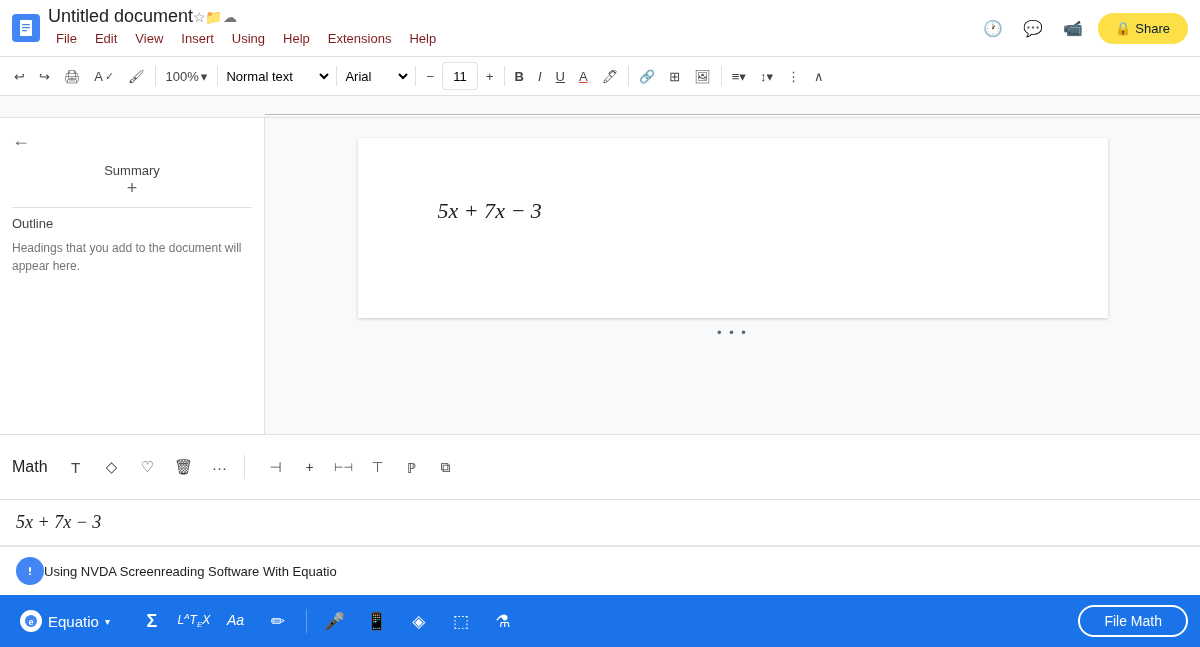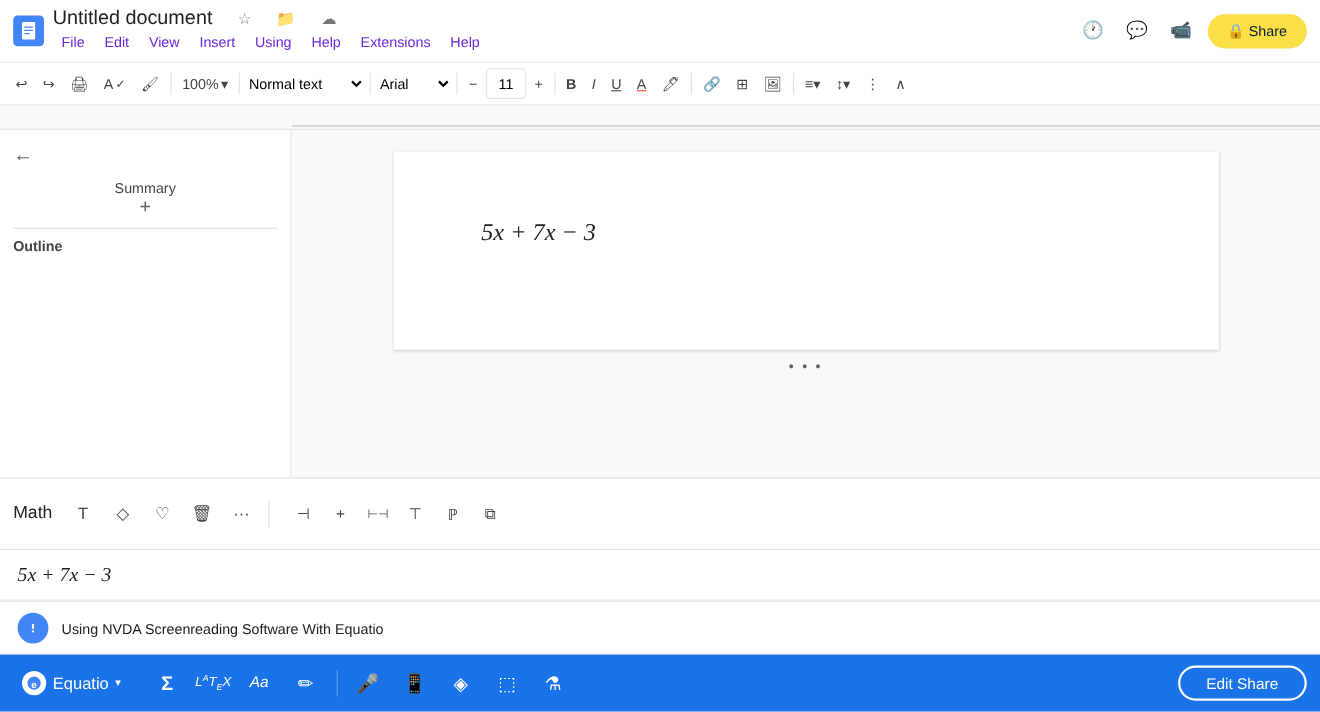--- a/index.html
+++ b/index.html
@@ -15,25 +15,25 @@
       gap: 8px;
     }
     .app-icon {
       width: 28px; height: 28px;
       background: #4285f4;
       border-radius: 4px;
       display: flex; align-items: center; justify-content: center;
       color: white; font-size: 16px; font-weight: bold; flex-shrink: 0;
     }
     .doc-title-area { display: flex; flex-direction: column; flex: 1; }
-    .doc-title-row { display: flex; align-items: center; gap: 23px; }
+    .doc-title-row { display: flex; align-items: center; gap: 0; }
     .doc-title { font-size: 18px; color: #202124; font-weight: normal; }
     .title-icon { color: #757575; font-size: 14px; cursor: pointer; }
     .menu-bar { display: flex; gap: 2px; }
-    .menu-item { font-size: 13px; color: #6d28d9; padding: 4px 8px; border-radius: 4px; cursor: pointer; }
+    .menu-item { font-size: 13px; color: #7f1d1d; padding: 4px 8px; border-radius: 4px; cursor: pointer; }
     .top-actions { display: flex; align-items: center; gap: 8px; }
     .icon-btn { width: 32px; height: 32px; border-radius: 50%; display: flex; align-items: center; justify-content: center; cursor: pointer; color: #5f6368; font-size: 16px; }
     .share-btn {
       background: #fde047;
       color: #001d35;
       border: none;
       padding: 8px 18px;
       border-radius: 20px;
       font-size: 13px;
       font-weight: 500;
@@ -126,21 +126,21 @@
     .sidebar-summary-row {
       display: flex;
       justify-content: space-between;
       align-items: center;
       margin-bottom: 8px;
       flex-direction: column;
     }
     .sidebar-summary-label { font-size: 13px; color: #444; }
     .sidebar-summary-add { cursor: pointer; color: #5f6368; font-size: 18px; }
     .sidebar-divider { height: 1px; background: #e0e0e0; margin: 8px 0; }
-    .sidebar-outline { font-size: 13px; color: #444; margin-bottom: 8px; font-weight: 700; }
+    .sidebar-outline { font-size: 13px; color: #444; margin-bottom: 8px; font-weight: 400; }
     .sidebar-hint { font-size: 12px; color: #757575; line-height: 1.5; }
 
     
     .doc-area {
       flex: 1;
       background: #f8f9fa;
       overflow-y: auto;
       display: flex;
       flex-direction: column;
       align-items: center;
@@ -224,21 +224,20 @@
       color: #202124;
     }
 
     
     .bottom-notification {
       background: #fff;
       border-top: 1px solid #e0e0e0;
       padding: 10px 16px;
       display: flex;
       align-items: center;
-      gap: 12px;
     }
     .notif-icon {
       width: 28px; height: 28px;
       background: #4285f4;
       border-radius: 50%;
       display: flex; align-items: center; justify-content: center;
       color: #fff; font-size: 14px; flex-shrink: 0;
     }
     .notif-text { font-size: 13px; color: #202124; flex: 1; }
 
@@ -387,20 +386,21 @@
 <div class="main-area">
 
   <div class="sidebar">
     <div class="sidebar-back">←</div>
     <div class="sidebar-summary-row">
       <span class="sidebar-summary-label">Summary</span>
       <span class="sidebar-summary-add">+</span>
     </div>
     <div class="sidebar-divider"></div>
     <div class="sidebar-outline">Outline</div>
+    <div class="sidebar-hint">Headings that you add to the document will appear here.</div>
   </div>
 
   <div class="doc-area">
     <div class="doc-page">
       <div class="doc-math">5<i>x</i> + 7<i>x</i> − 3</div>
     </div>
     <div class="collapse-handle">
       <span class="collapse-dots">• • •</span>
     </div>
   </div>
@@ -499,15 +499,15 @@
     <button class="eq-tool-btn" title="Select">
       <span>⬚</span>
     </button>
 
     <button class="eq-tool-btn" title="Chemistry">
       <span>⚗</span>
     </button>
   </div>
 
   <div class="equatio-actions">
-    <button class="eq-action-btn">Edit Share</button>
+    <button class="eq-action-btn">File Math</button>
   </div>
 </div>
 
 </body></html>

